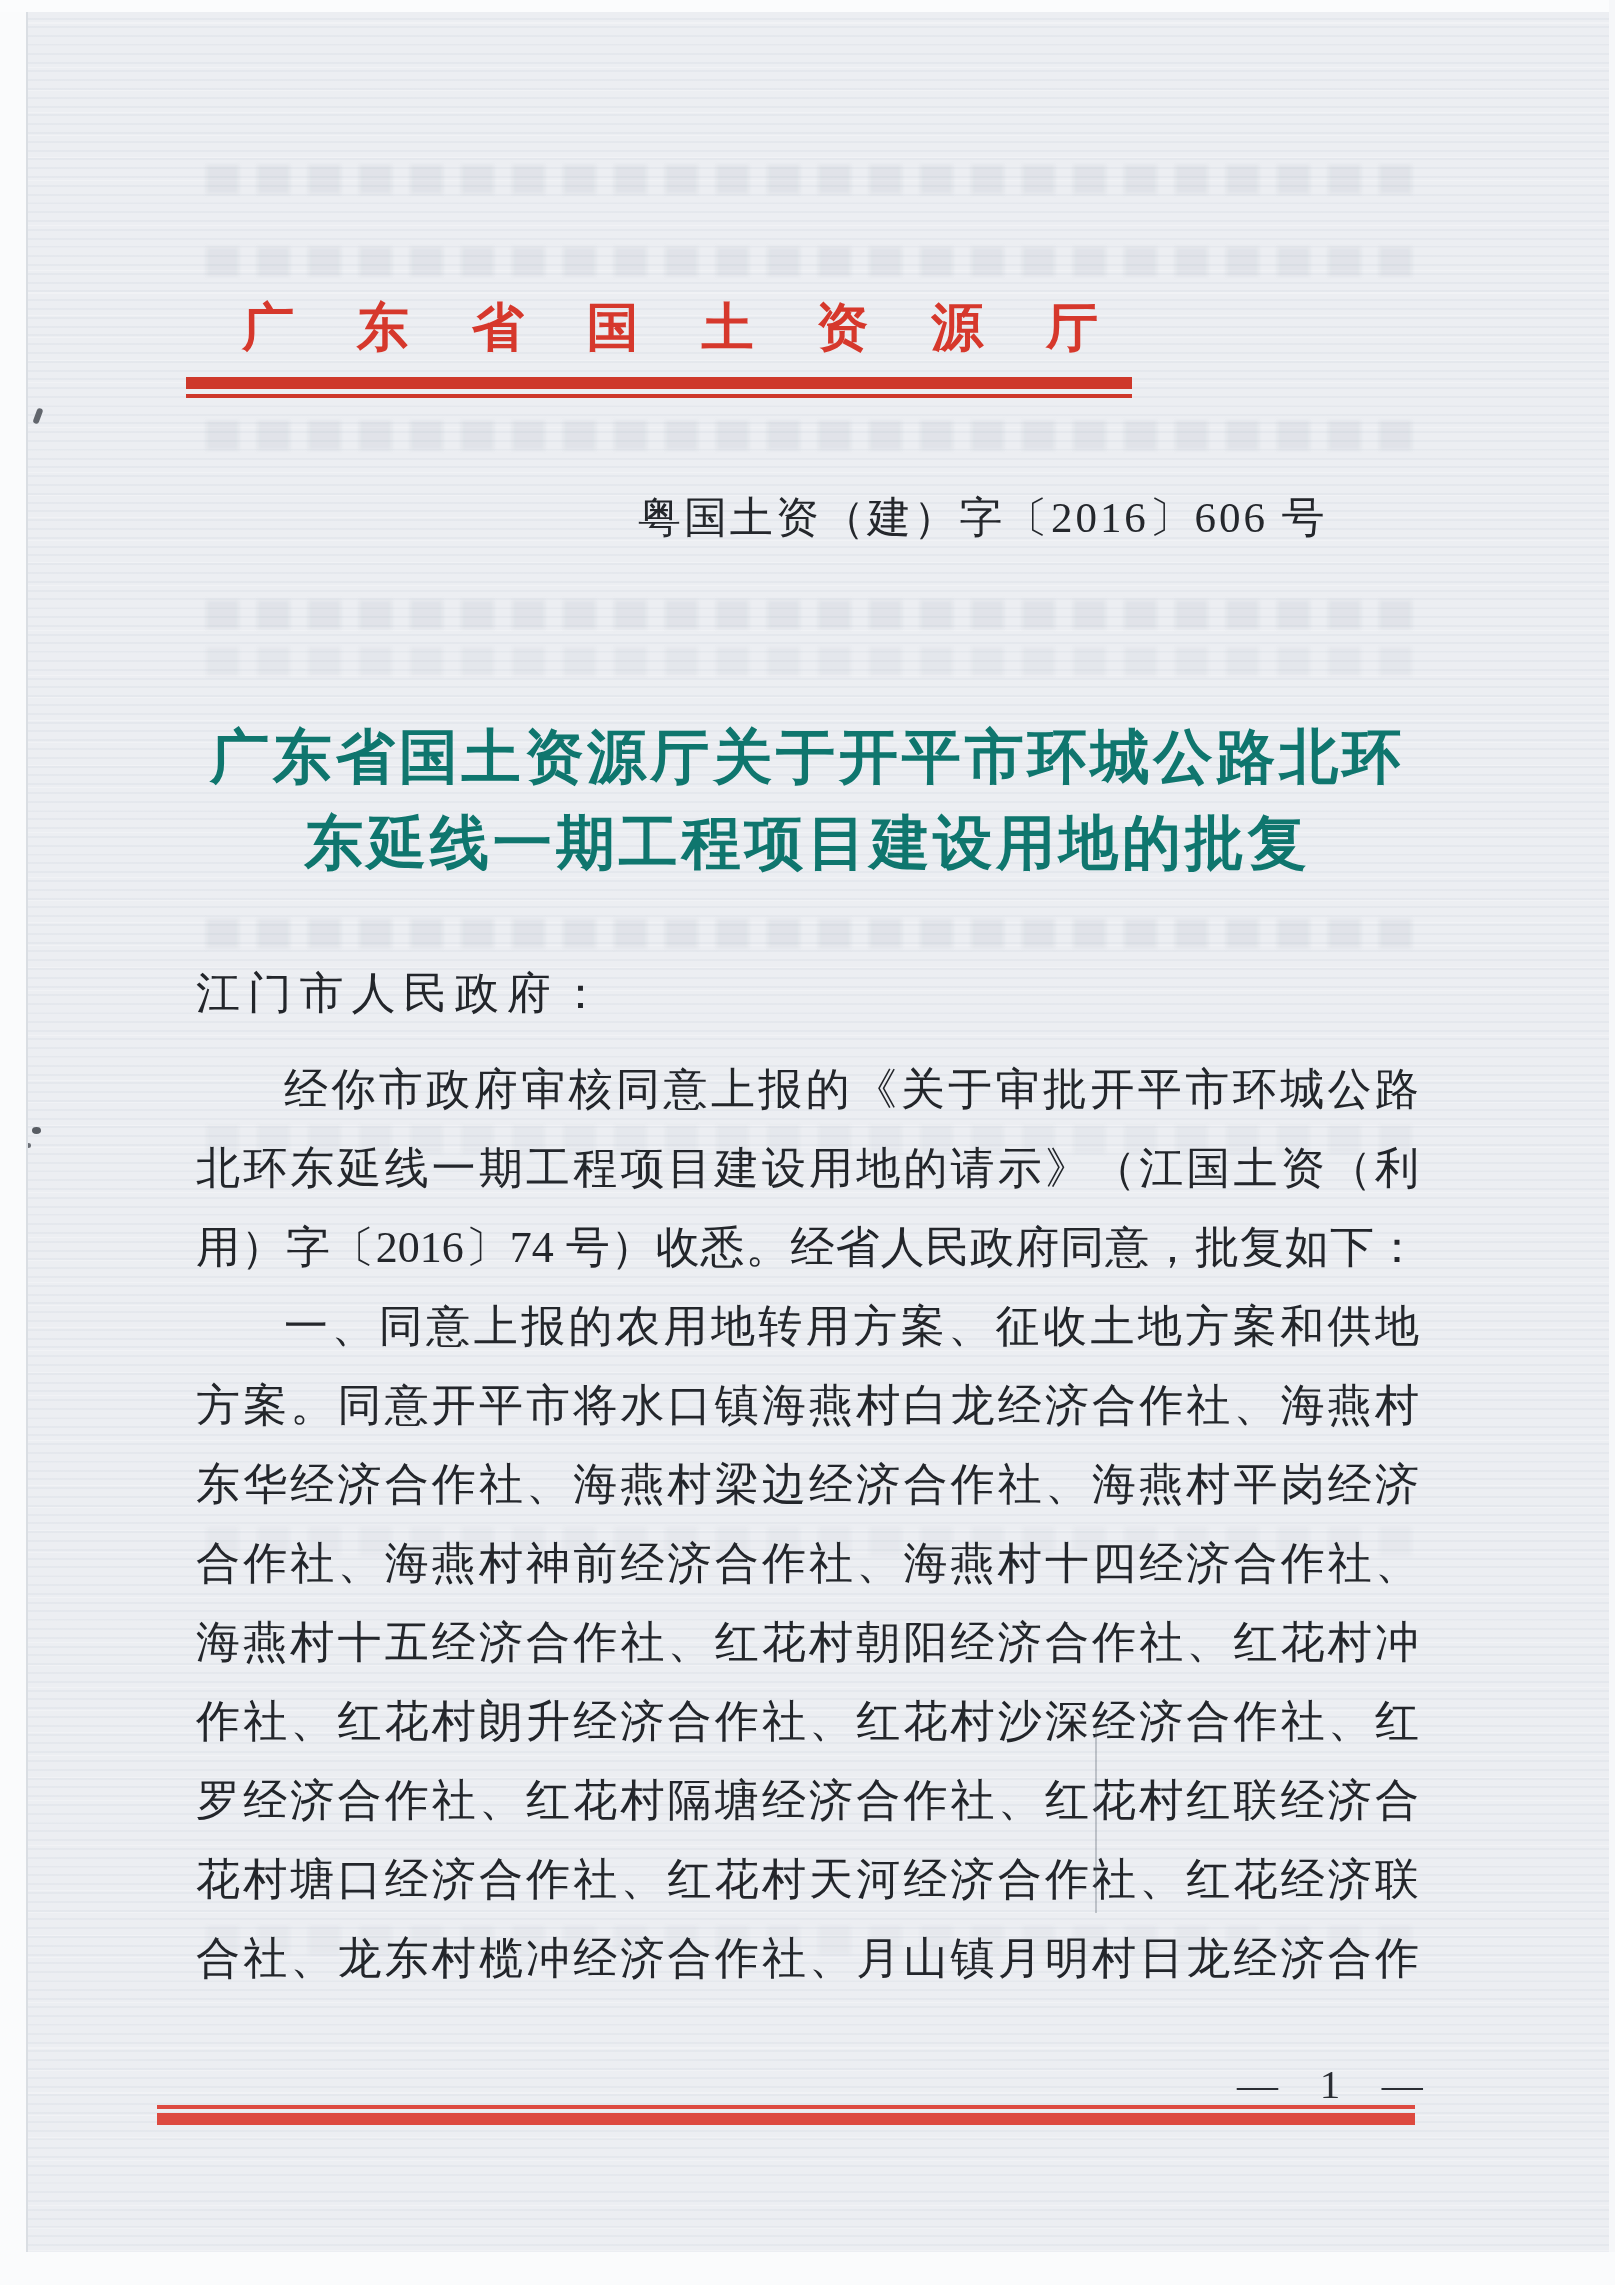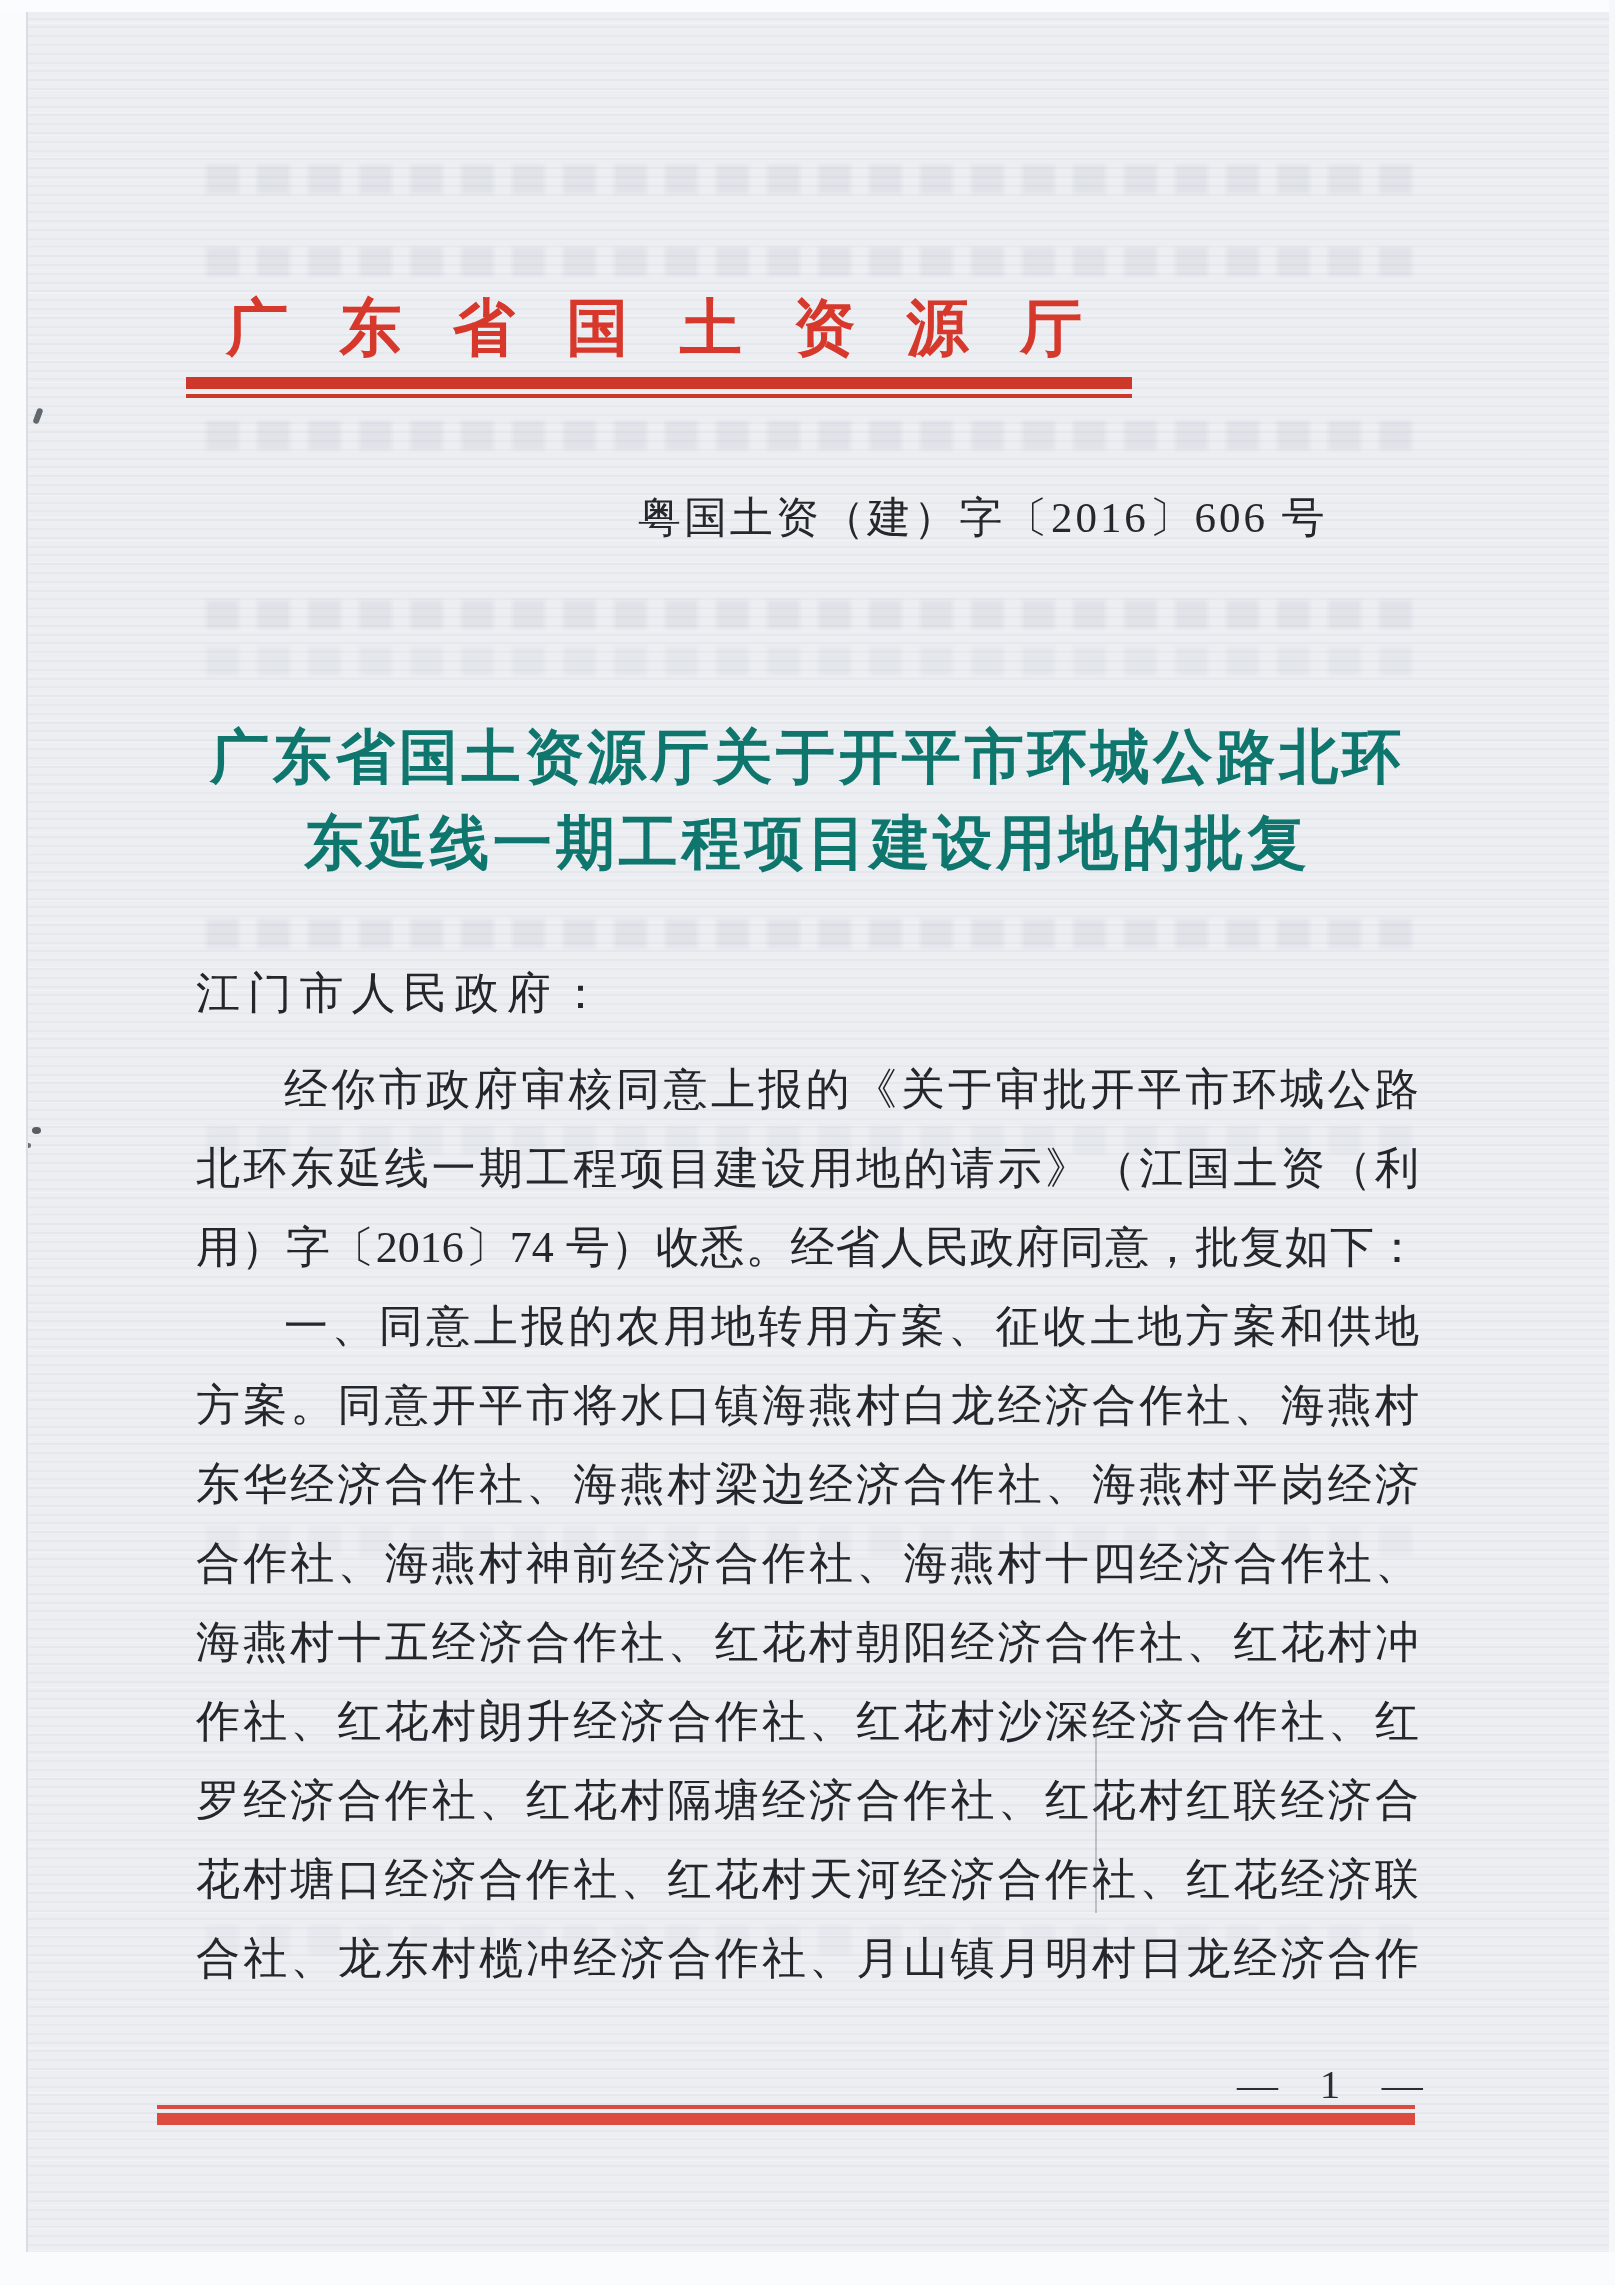--- a/index.html
+++ b/index.html
@@ -33,23 +33,23 @@
       rgba(128,142,158,0.10) 0 33px, rgba(128,142,158,0.0) 33px 51px);
     filter: blur(2px);
     pointer-events: none;
   }
   .g1 { top: 165px; } .g2 { top: 247px; } .g3 { top: 421px; }
   .g4 { top: 600px; } .g5 { top: 647px; opacity:.7; } .g6 { top: 919px; }
   .g7 { top: 1125px; opacity:.6; } .g8 { top: 1527px; opacity:.55; }
   .g9 { top: 1926px; opacity:.55; }
 
   .agency-header {
-    position: absolute; left: 182px; top: 282px; width: 946px;
+    position: absolute; left: 198px; top: 282px; width: 946px;
     box-sizing: border-box; padding: 0 44px;
-    font-size: 62px; line-height: 92px; font-weight: bold;
+    font-size: 52px; line-height: 92px; font-weight: bold;
     color: #d6382c;
     text-align: justify; text-align-last: justify;
     white-space: nowrap; letter-spacing: 2px;
     font-family: "Liberation Serif", "DejaVu Serif", serif;
   }
   .rule { position: absolute; left: 186px; width: 946px; background: #ce382b; }
   .rule-thick { top: 377px; height: 11.8px; }
   .rule-thin  { top: 394px; height: 3.9px; }
 
   .doc-number {

